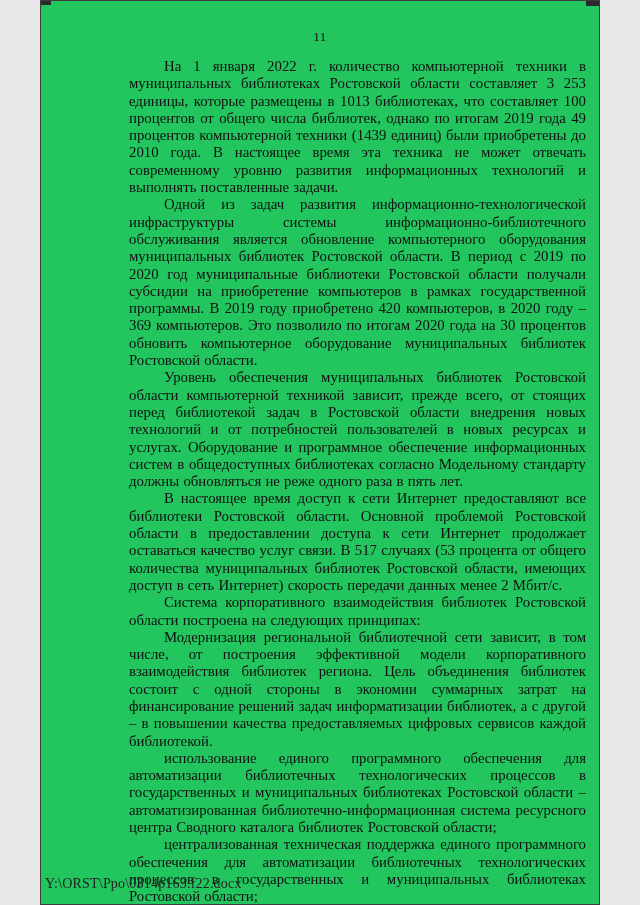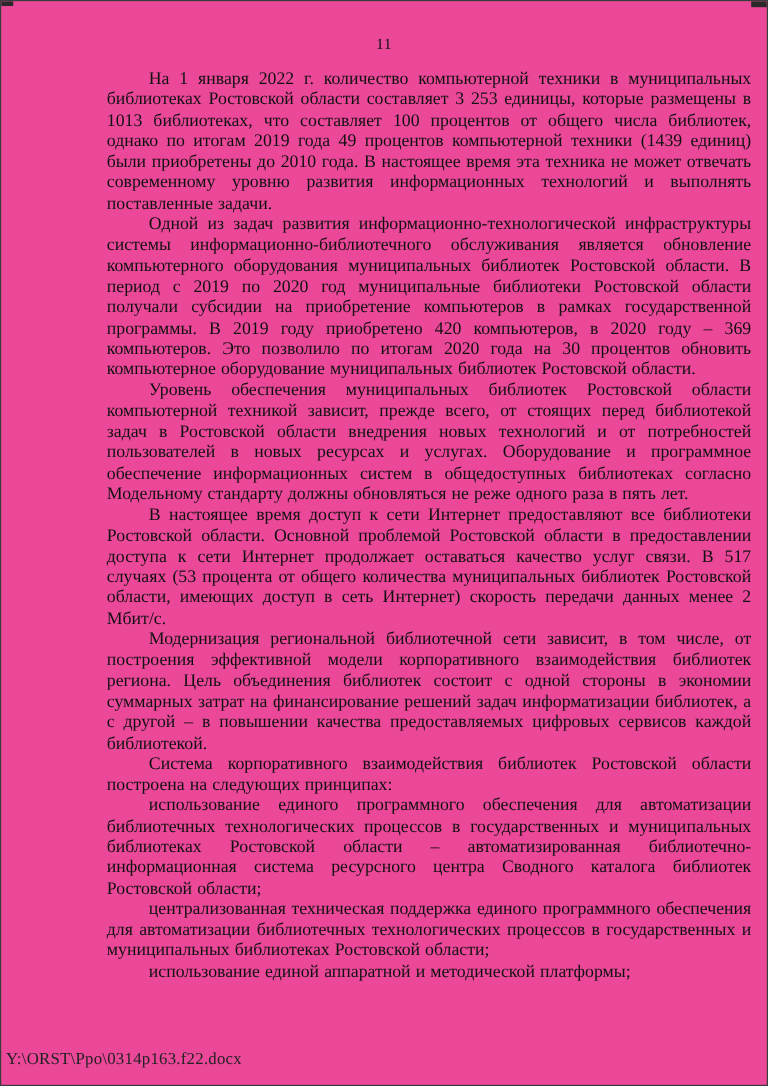--- a/index.html
+++ b/index.html
@@ -2,24 +2,24 @@
 <html><head>
 <meta charset="utf-8">
 <style>
   html, body {
     margin: 0;
     padding: 0;
     background: #e8e8e8;
   }
   .page {
     position: relative;
-    width: 640px;
+    width: 560px;
     height: 905px;
     margin: 0 auto;
-    background: #ec4899;
+    background: #22c55e;
     box-sizing: border-box;
     border: 1px solid #3c3c3c;
     overflow: hidden;
     font-family: "Liberation Serif", "DejaVu Serif", serif;
     color: #111111;
   }
   
   .corner-mark {
     position: absolute;
     top: 0;
@@ -66,22 +66,22 @@
   <div class="corner-mark left"></div>
   <div class="corner-mark right"></div>
 
   <div class="page-number">11</div>
 
   <div class="content">
     <p>На 1 января 2022 г. количество компьютерной техники в муниципальных библиотеках Ростовской области составляет 3 253 единицы, которые размещены в 1013 библиотеках, что составляет 100 процентов от общего числа библиотек, однако по итогам 2019 года 49 процентов компьютерной техники (1439 единиц) были приобретены до 2010 года. В настоящее время эта техника не может отвечать современному уровню развития информационных технологий и выполнять поставленные задачи.</p>
     <p>Одной из задач развития информационно-технологической инфраструктуры системы информационно-библиотечного обслуживания является обновление компьютерного оборудования муниципальных библиотек Ростовской области. В период с 2019 по 2020 год муниципальные библиотеки Ростовской области получали субсидии на приобретение компьютеров в рамках государственной программы. В 2019 году приобретено 420 компьютеров, в 2020 году – 369 компьютеров. Это позволило по итогам 2020 года на 30 процентов обновить компьютерное оборудование муниципальных библиотек Ростовской области.</p>
     <p>Уровень обеспечения муниципальных библиотек Ростовской области компьютерной техникой зависит, прежде всего, от стоящих перед библиотекой задач в Ростовской области внедрения новых технологий и от потребностей пользователей в новых ресурсах и услугах. Оборудование и программное обеспечение информационных систем в общедоступных библиотеках согласно Модельному стандарту должны обновляться не реже одного раза в пять лет.</p>
     <p>В настоящее время доступ к сети Интернет предоставляют все библиотеки Ростовской области. Основной проблемой Ростовской области в предоставлении доступа к сети Интернет продолжает оставаться качество услуг связи. В 517 случаях (53 процента от общего количества муниципальных библиотек Ростовской области, имеющих доступ в сеть Интернет) скорость передачи данных менее 2 Мбит/с.</p>
+    <p>Система корпоративного взаимодействия библиотек Ростовской области построена на следующих принципах:</p>
     <p>Модернизация региональной библиотечной сети зависит, в том числе, от построения эффективной модели корпоративного взаимодействия библиотек региона. Цель объединения библиотек состоит с одной стороны в экономии суммарных затрат на финансирование решений задач информатизации библиотек, а с другой – в повышении качества предоставляемых цифровых сервисов каждой библиотекой.</p>
-    <p>Система корпоративного взаимодействия библиотек Ростовской области построена на следующих принципах:</p>
     <p>использование единого программного обеспечения для автоматизации библиотечных технологических процессов в государственных и муниципальных библиотеках Ростовской области – автоматизированная библиотечно-информационная система ресурсного центра Сводного каталога библиотек Ростовской области;</p>
     <p>централизованная техническая поддержка единого программного обеспечения для автоматизации библиотечных технологических процессов в государственных и муниципальных библиотеках Ростовской области;</p>
     <p>использование единой аппаратной и методической платформы;</p>
   </div>
 
   <div class="footer-path">Y:\ORST\Ppo\0314p163.f22.docx</div>
 
 </div>
 
 </body></html>

